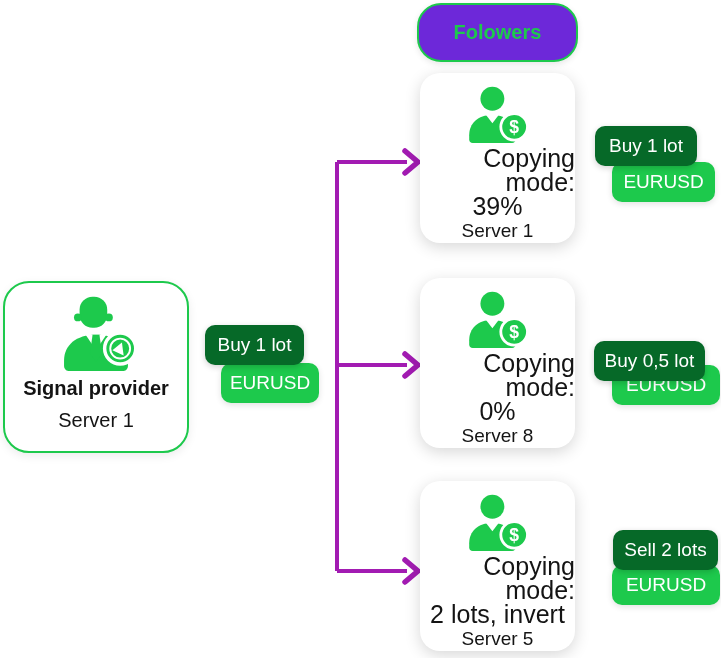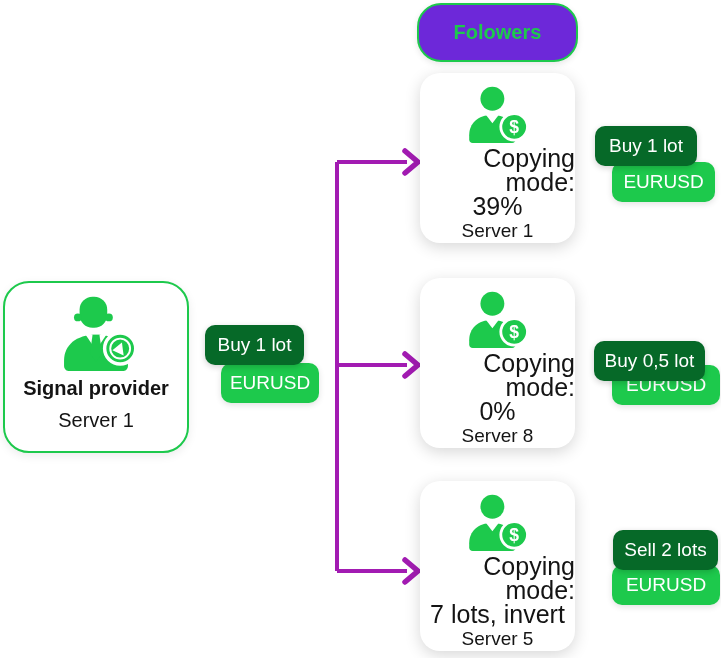--- a/index.html
+++ b/index.html
@@ -148,21 +148,21 @@
     <svg class="person-svg" viewBox="0 0 100 84" aria-hidden="true">
       <circle class="i-green" cx="42" cy="21" r="17"></circle>
       <path class="i-green" d="M42 44 C21 44 9 56 9 73 L9 79 C9 82 11 84 14 84 L70 84 C73 84 75 82 75 79 L75 73 C75 56 63 44 42 44 Z"></path>
       <path class="i-white" d="M33 44 L42 56 L51 44 Z"></path>
       <g>
         <circle class="i-ring" cx="73" cy="61" r="19"></circle>
         <text class="badge-dollar" x="73" y="70" text-anchor="middle">$</text>
       </g>
     </svg>
     <div class="mode-label">Copying mode:</div>
-    <div class="mode-value">7 lots, invert</div>
+    <div class="mode-value">2 lots, invert</div>
     <div class="follower-server">Server 5</div>
   </div>
 
   <div class="order-group og3">
     <div class="pill action">Sell 2 lots</div>
     <div class="pill symbol">EURUSD</div>
   </div>
 
 </div>
 

